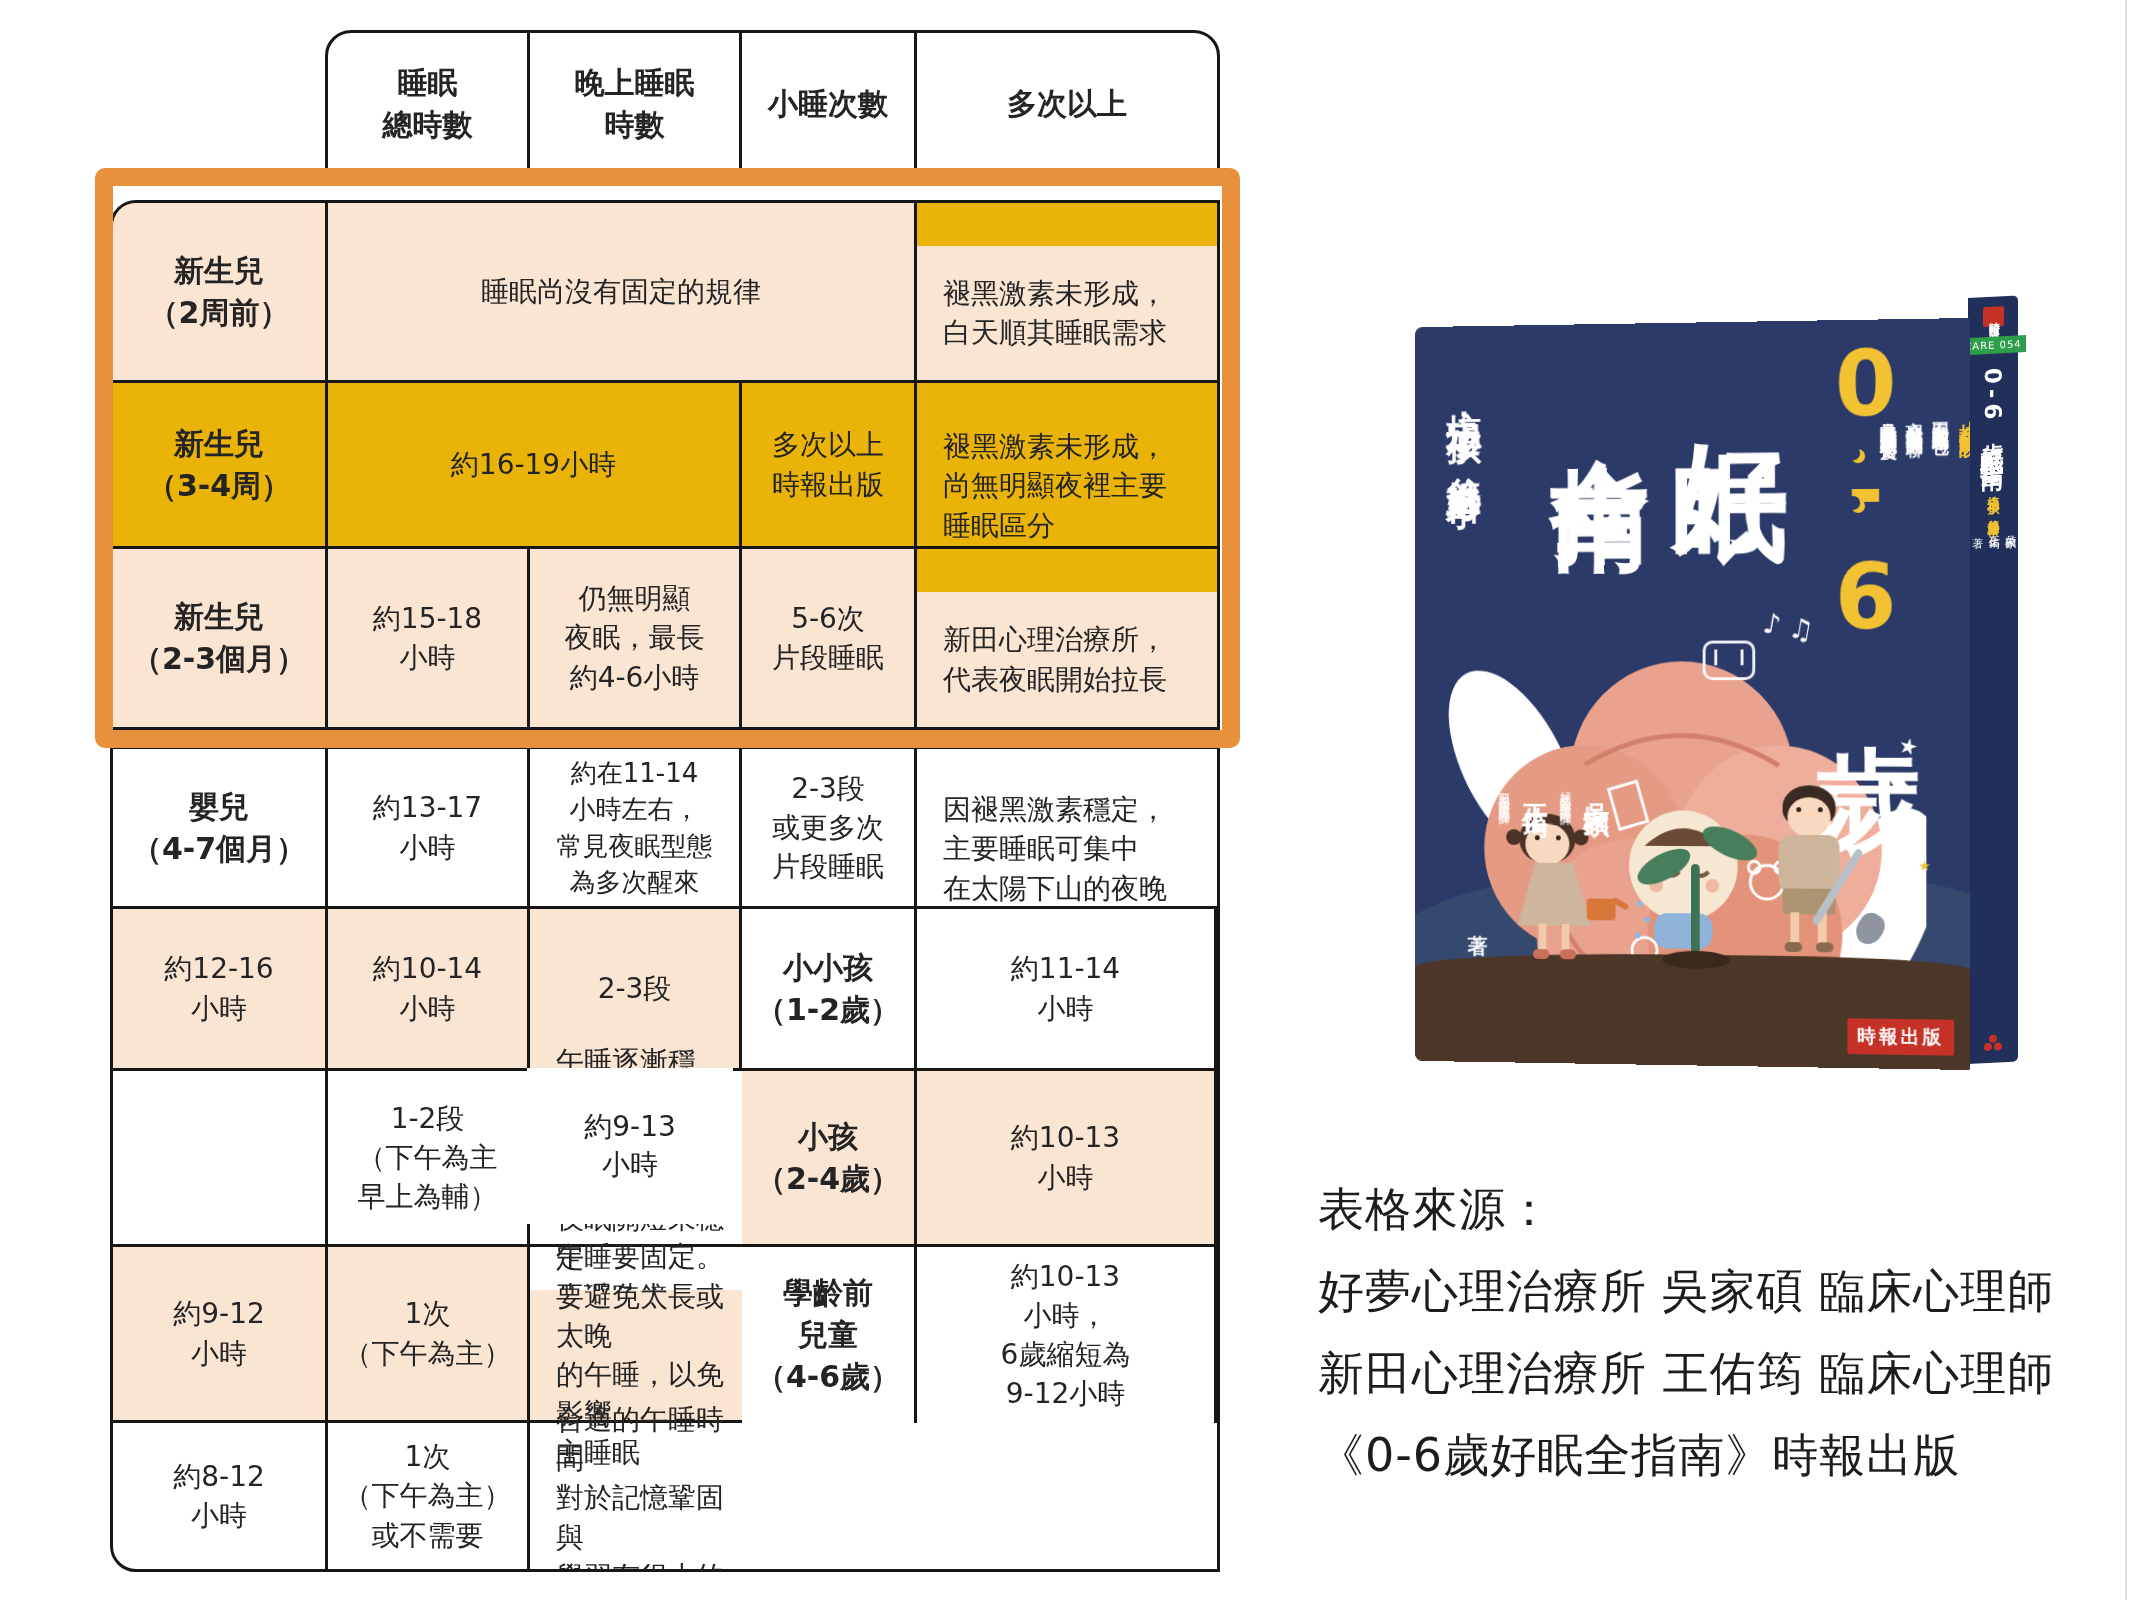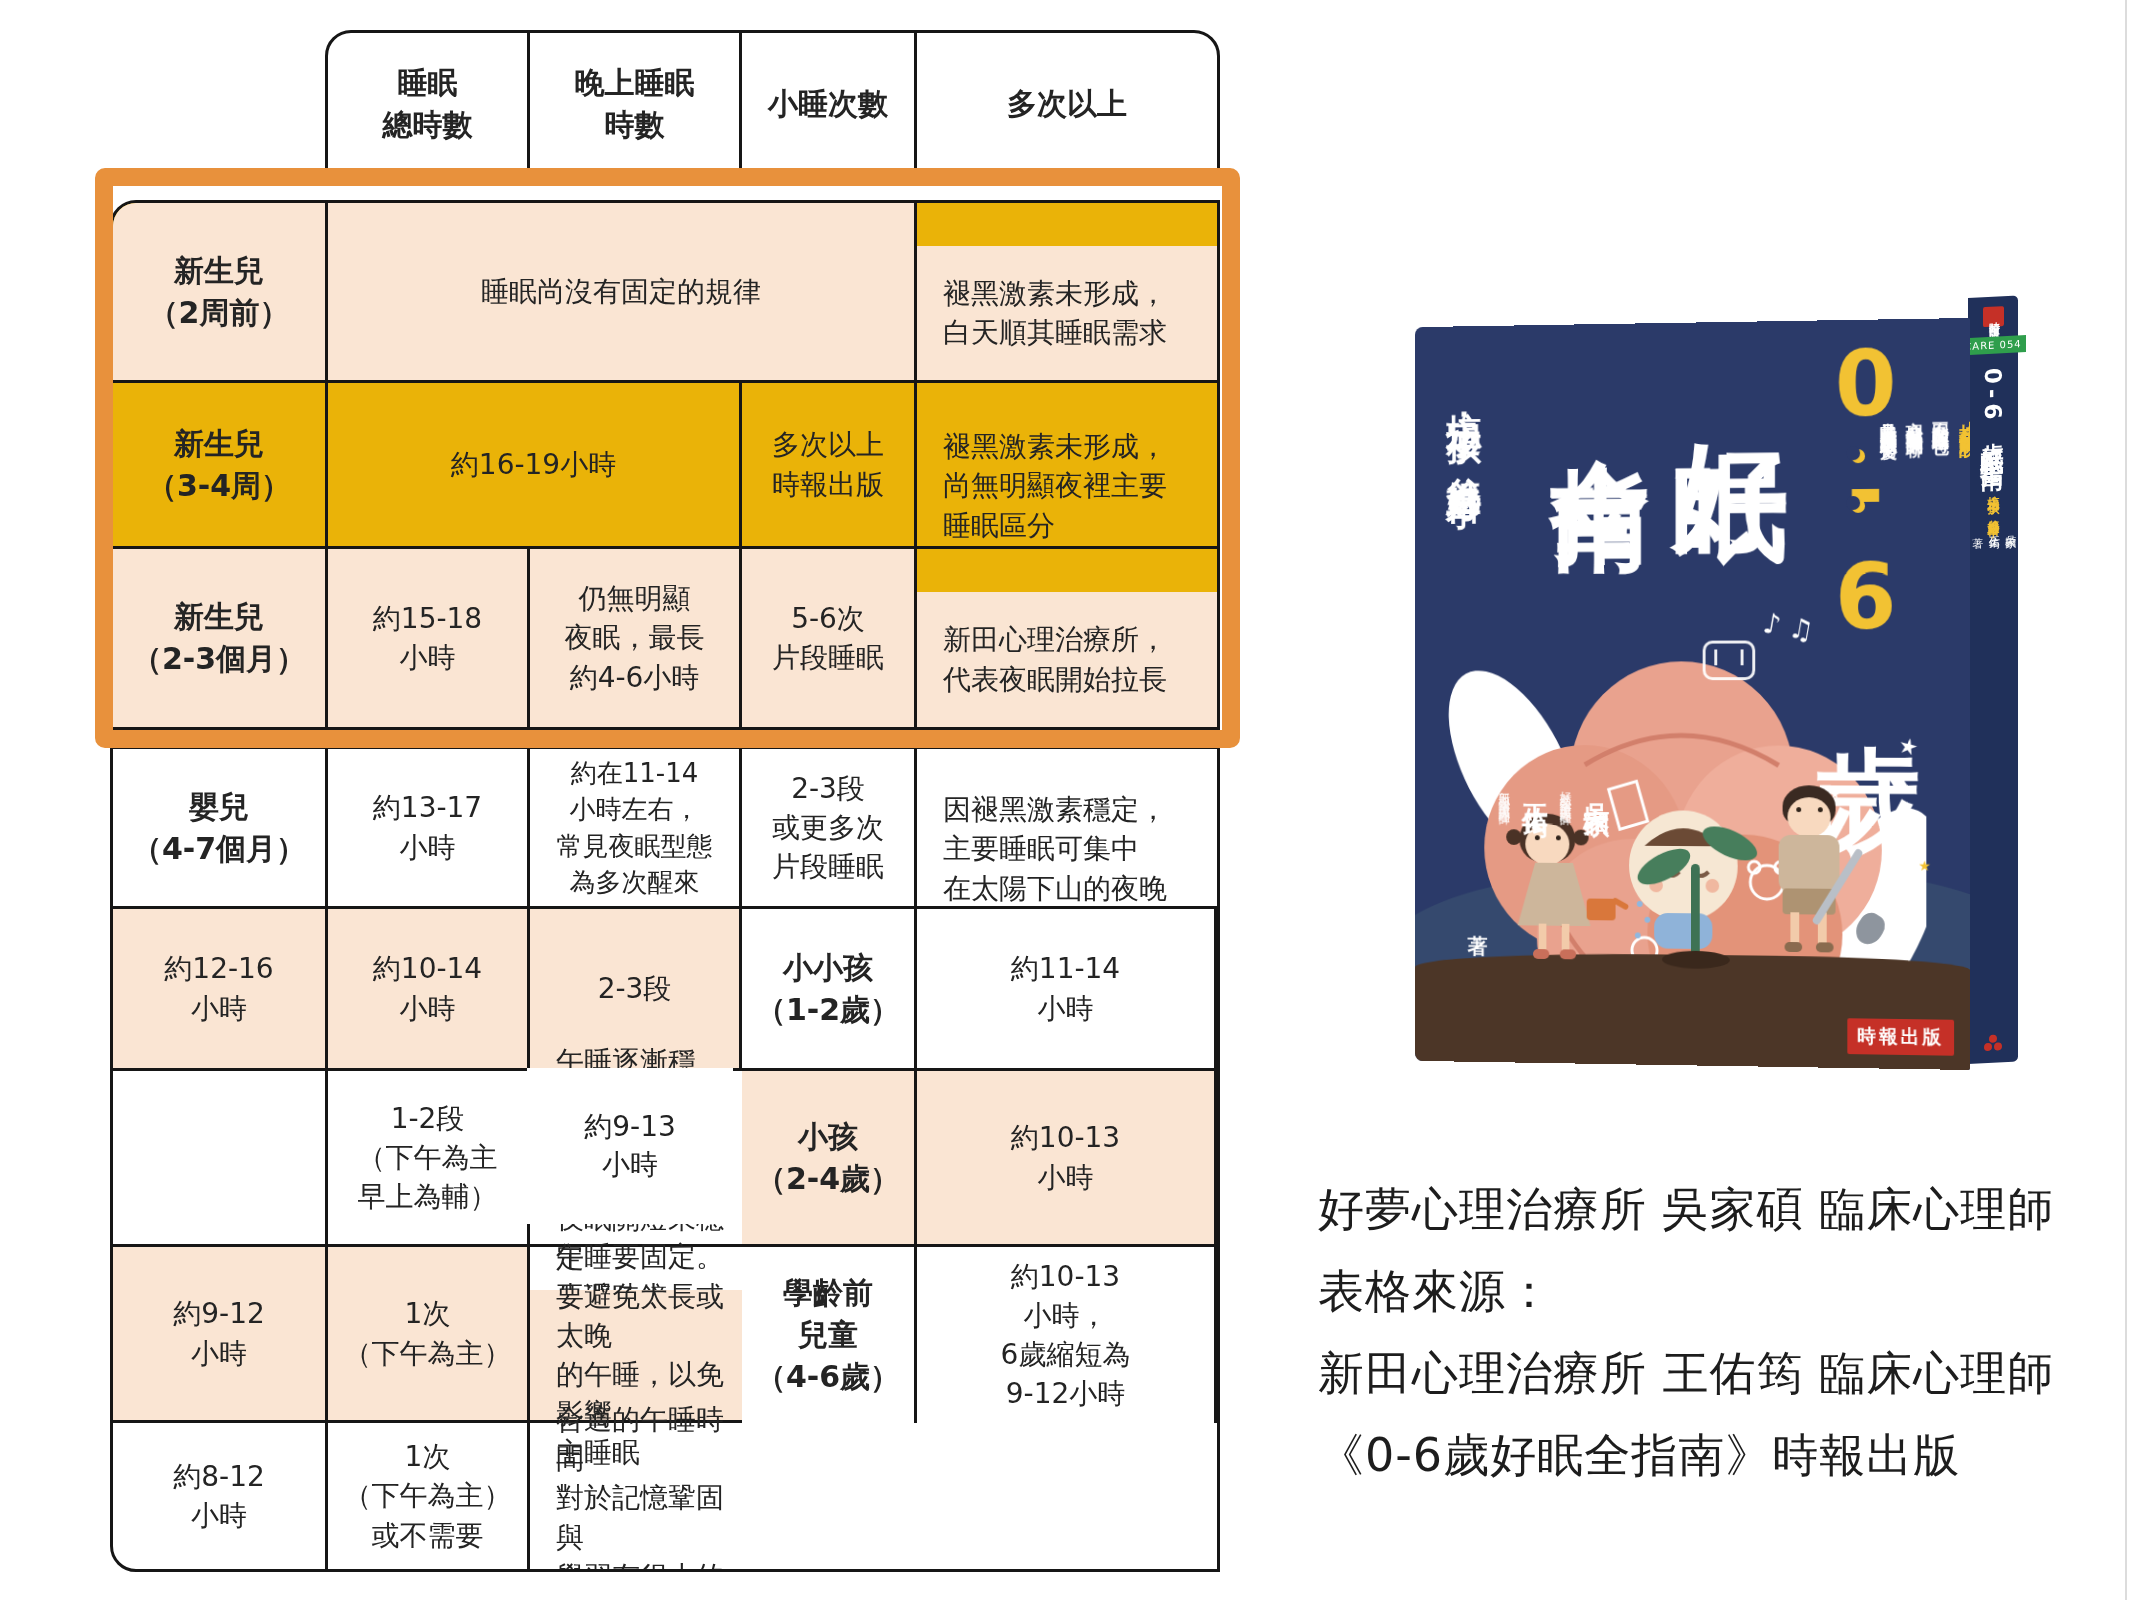--- a/index.html
+++ b/index.html
@@ -347,20 +347,20 @@
         <div class="a-name">王佑筠</div>
         <div class="a-title">新田心理治療所臨床心理師</div>
         <div class="a-suffix">著</div>
       </div>
 
       <div class="press-logo">時報出版</div>
     </div>
   </div>
 
   <div class="source">
+    <div>表格來源：</div>
     <div>好夢心理治療所 吳家碩 臨床心理師</div>
-    <div>表格來源：</div>
     <div>新田心理治療所 王佑筠 臨床心理師</div>
     <div>《0-6歲好眠全指南》時報出版</div>
   </div>
 
   <div class="edge-line"></div>
 </div>
 
 </body></html>

